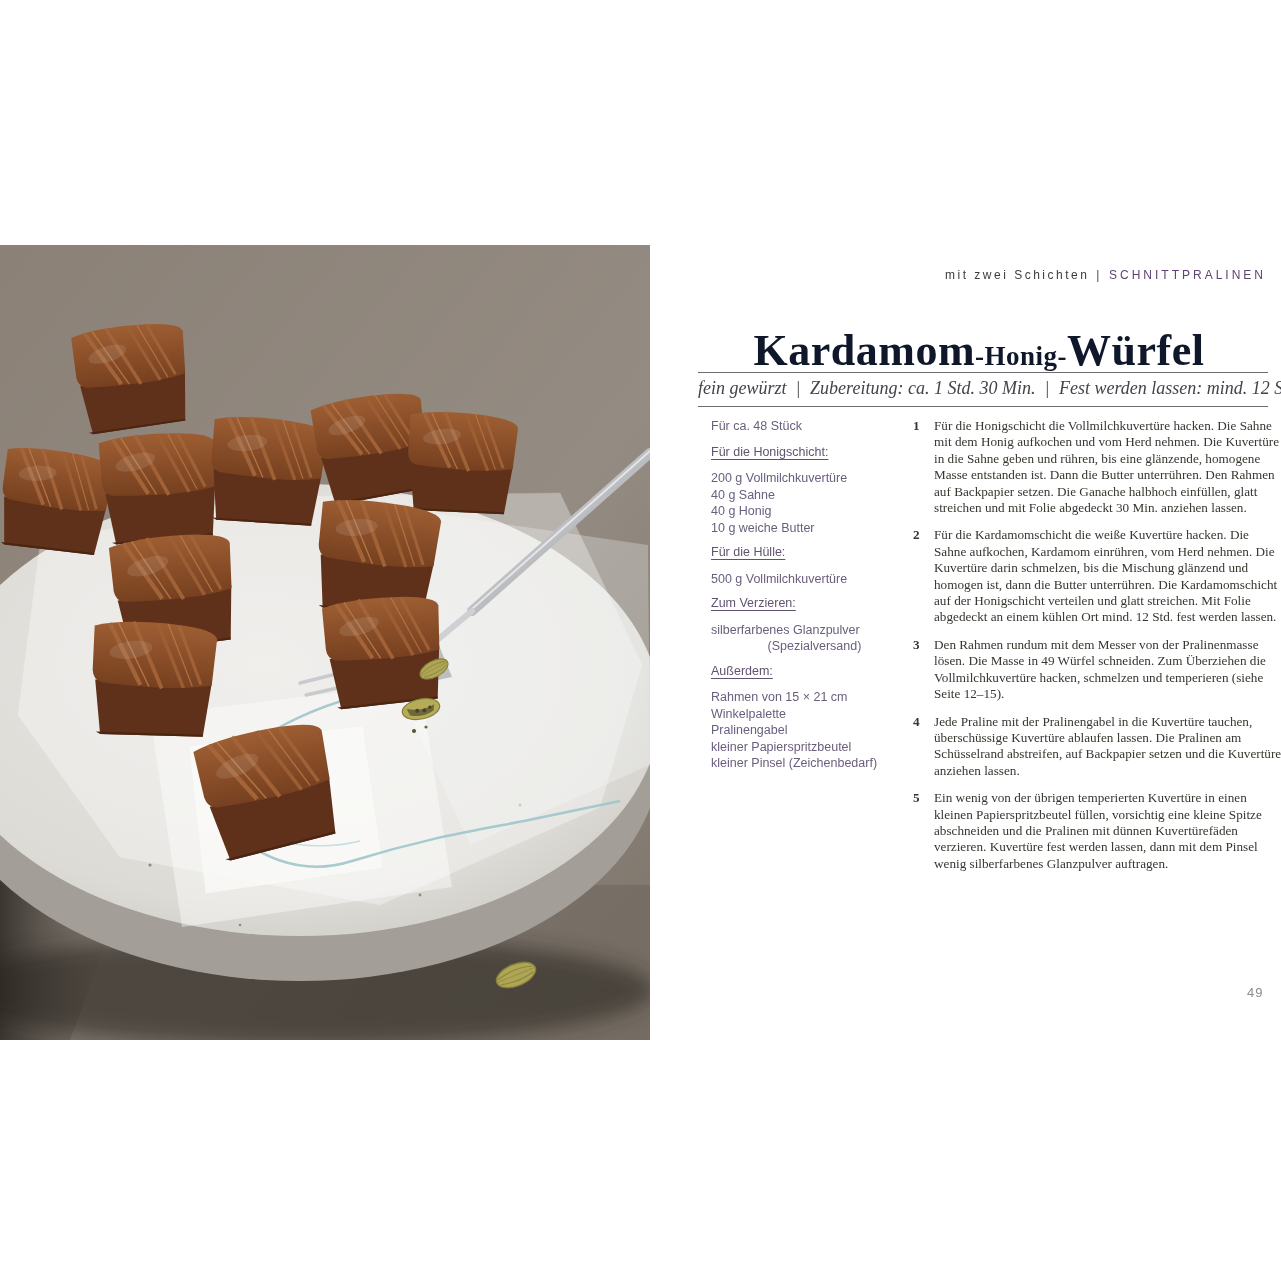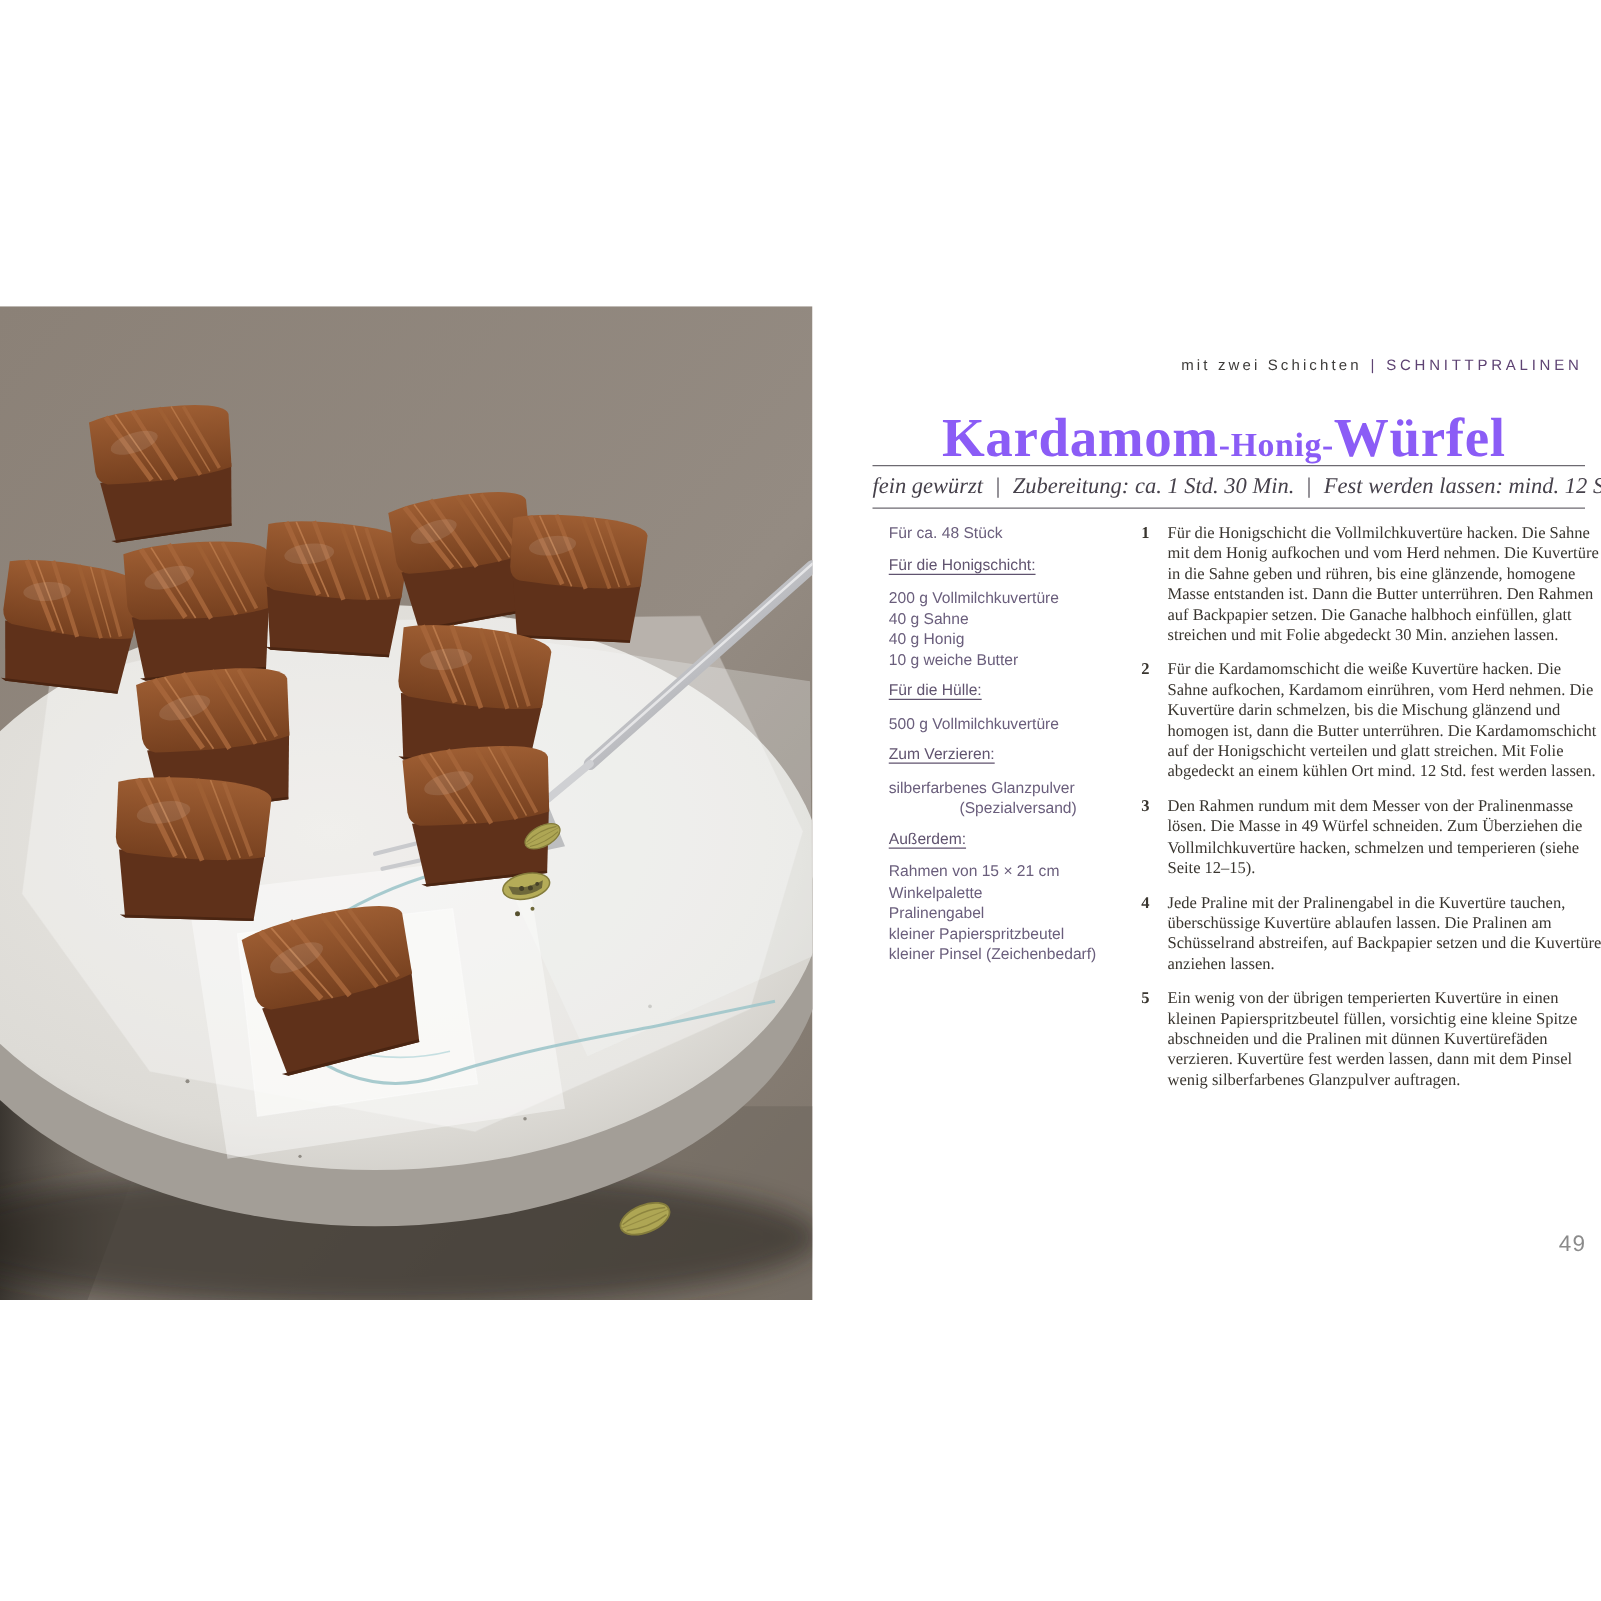--- a/index.html
+++ b/index.html
@@ -8,28 +8,28 @@
     font-family:"Liberation Sans",sans-serif;overflow:hidden;
   }
   
   .photo{
     position:absolute;left:0;top:245px;width:650px;height:795px;
   }
   .photo svg{display:block;width:650px;height:795px;}
   
   .content{position:absolute;left:690px;top:268px;width:578px;height:760px;}
   .kicker{
-    position:absolute;top:17px;right:2px;white-space:nowrap;
+    position:absolute;top:0;right:2px;white-space:nowrap;
     font-size:12px;letter-spacing:2.5px;color:#3e3c3a;
   }
   .kicker .section{color:#5e4373;letter-spacing:3px;}
   .kicker .ksep{color:#5e4373;margin:0 7px;}
   .title{
     position:absolute;top:36px;left:0;width:100%;text-align:center;
-    color:#8b5cf6;font-family:"Liberation Serif",serif;white-space:nowrap;
+    color:#0f172a;font-family:"Liberation Serif",serif;white-space:nowrap;
   }
   .title .big{font-size:44px;letter-spacing:0.5px;}
   .title .small{font-size:27px;letter-spacing:0.5px;}
   .infobar{
     position:absolute;top:104px;left:8px;right:0;
     border-top:1.5px solid #6d6a71;border-bottom:1.5px solid #6d6a71;
     padding:5px 0 7px;text-align:center;
     font-family:"Liberation Serif",serif;font-style:italic;
     font-size:18px;color:#46414b;white-space:nowrap;
   }
@@ -50,21 +50,21 @@
   .steps{
     margin-left:6px;width:371px;
     font-family:"Liberation Serif",serif;font-size:13.2px;
     line-height:16.4px;color:#39352f;
   }
   .step{display:flex;margin-bottom:11px;}
   .step-num{width:21px;flex:none;font-weight:bold;}
   .step-text{flex:1;}
   .page-num{
     position:absolute;left:1247px;top:985px;
-    font-size:18px;color:#8b8b8b;letter-spacing:1px;
+    font-size:13px;color:#8b8b8b;letter-spacing:1px;
   }
 </style>
 </head>
 <body>
 
 <div class="photo">
   <svg viewBox="0 0 650 795" xmlns="http://www.w3.org/2000/svg">
     <defs>
       <linearGradient id="bgGrad" x1="0" y1="0" x2="1" y2="1">
         <stop offset="0" stop-color="#8b8177"></stop>

